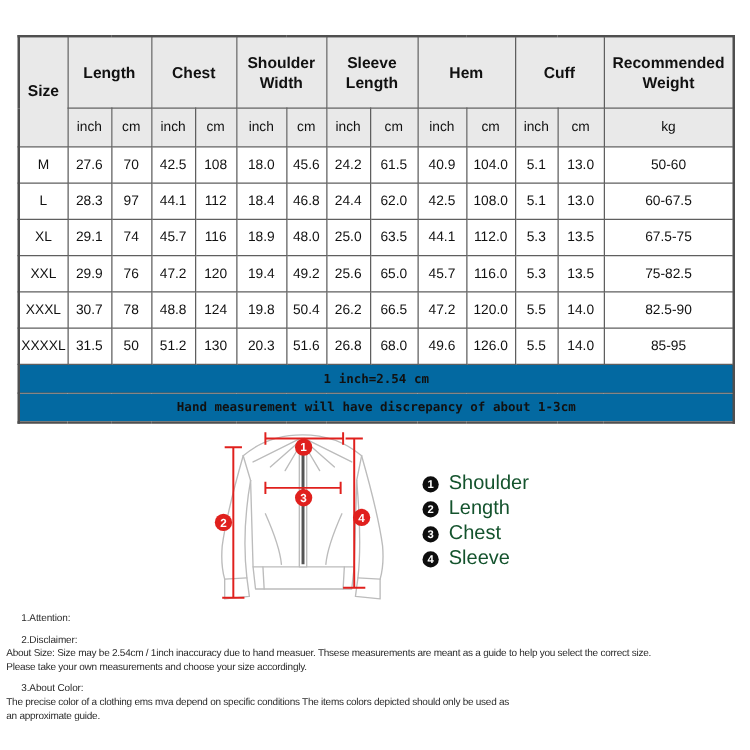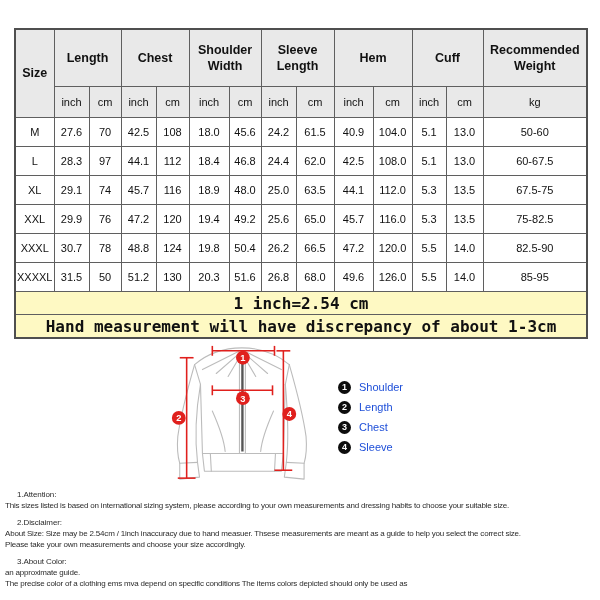--- a/index.html
+++ b/index.html
@@ -22,36 +22,36 @@
   }
   tr.groups th {
     height:56px; font-size:12.5px; font-weight:bold;
     background:#e9e9e9; line-height:1.3;
   }
   tr.units th {
     height:30px; font-size:11px; font-weight:normal; background:#e9e9e9;text-align:center;
   }
   tbody.data td { height:28px; font-size:11px; font-weight:normal; background:#fff; }
   td.footnote {
-    height:22px; background:#fef9c3;
+    height:22px; background:#0369a1;
     font-family:"DejaVu Sans Mono","Liberation Mono",monospace;
-    font-size:16px; font-weight:bold;
+    font-size:10px; font-weight:bold;
   }
 
   
   .diagram { position:absolute; left:0; top:338px; width:600px; height:150px; }
   .diagram svg { position:absolute; left:150px; top:0; }
   .legend { position:absolute; left:338px; top:42px; }
   .legend-row { display:flex; align-items:center; margin-bottom:6px; height:14px; }
   .legend-dot {
     width:13px; height:13px; border-radius:50%; background:#0d0d0d;
     color:#fff; font-size:9px; font-weight:bold; line-height:13px;
     text-align:center; margin-right:8px; flex:0 0 13px;
   }
-  .legend-label { font-size:11px; color:#1d4ed8; }
+  .legend-label { font-size:16px; color:#14532d; }
 
   
   .notes { position:absolute; left:5px; top:489px; width:594px; color:#2b2b2b; }
   .note-section { margin-bottom:6px; }
   .note-title { font-size:8px; line-height:11px; letter-spacing:-0.1px;margin-left:12px; }
   .note-line  { font-size:8px; line-height:11px; letter-spacing:-0.2px; white-space:nowrap; }
 </style>
 </head>
 <body>
 
@@ -300,25 +300,24 @@
     <div class="legend-row">
       <span class="legend-dot">4</span>
       <span class="legend-label">Sleeve</span>
     </div>
   </div>
 </div>
 
 <div class="notes">
   <div class="note-section">
     <div class="note-title">1.Attention:</div>
-    <div class="note-line">This sizes listed is based on international sizing system, please according to your own measurements and dressing habits to choose your suitable size.</div>
   </div>
   <div class="note-section">
     <div class="note-title">2.Disclaimer:</div>
     <div class="note-line">About Size: Size may be 2.54cm / 1inch inaccuracy due to hand measuer. Thsese measurements are meant as a guide to help you select the correct size.</div>
     <div class="note-line">Please take your own measurements and choose your size accordingly.</div>
   </div>
   <div class="note-section">
     <div class="note-title">3.About Color:</div>
+    <div class="note-line">The precise color of a clothing ems mva depend on specific conditions The items colors depicted should only be used as</div>
     <div class="note-line">an approximate guide.</div>
-    <div class="note-line">The precise color of a clothing ems mva depend on specific conditions The items colors depicted should only be used as</div>
   </div>
 </div>
 
 </body></html>

